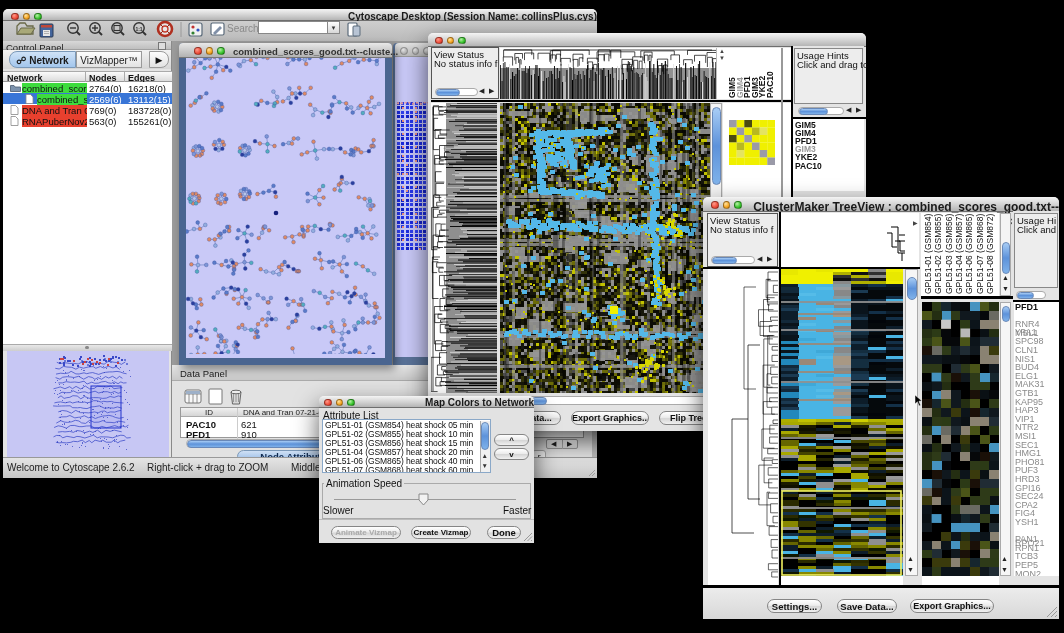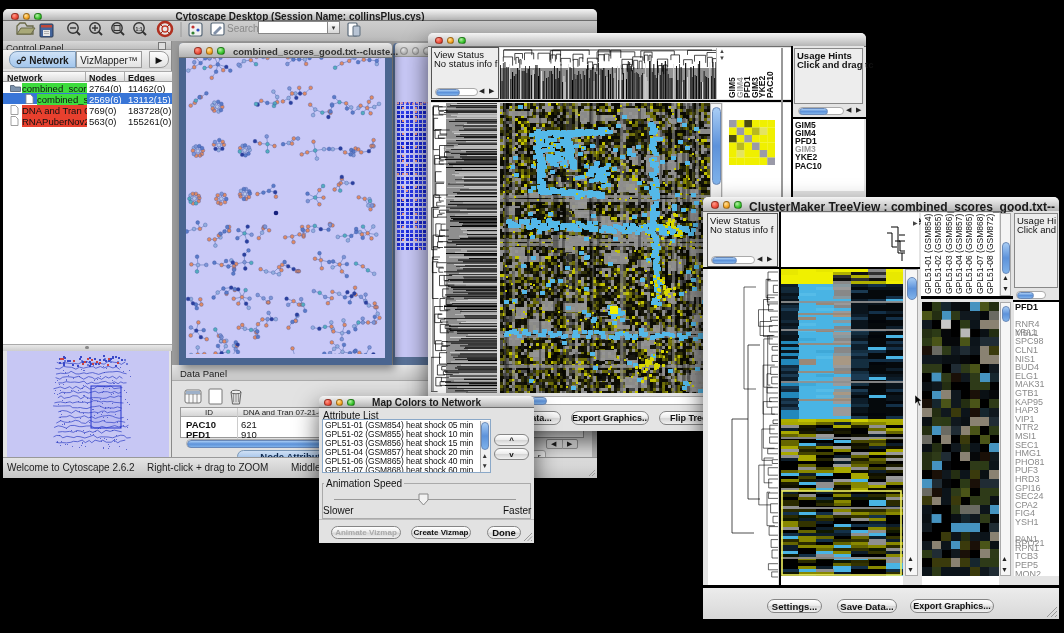--- a/index.html
+++ b/index.html
@@ -6,21 +6,21 @@
 .abs { position:absolute; }
 .win { position:absolute; background:#e8e8e8; box-shadow:0 10px 24px rgba(0,0,0,0.65); }
 .tbar { position:absolute; left:0; right:0; top:0; background:linear-gradient(#f4f4f4,#d2d2d2 55%,#b4b4b4);
   border-bottom:1px solid #6e6e6e; border-radius:5px 5px 0 0; }
 .lights { position:absolute; display:flex; gap:4.2px; }
 .lt { width:7.5px; height:7.5px; border-radius:50%; border:0.5px solid rgba(0,0,0,0.35); }
 .lt.r { background:radial-gradient(circle at 35% 30%, #ff9a8a, #ee4d3a 60%, #c03022); }
 .lt.o { background:radial-gradient(circle at 35% 30%, #ffe2a0, #f5a623 60%, #d08010); }
 .lt.g { background:radial-gradient(circle at 35% 30%, #b8f0a8, #39c42d 60%, #1f9a18); }
 .lt.dis { background:radial-gradient(circle at 35% 30%, #e8e8e8, #b0b0b0 70%, #909090); border-color:#888; }
-.ttl { position:absolute; width:100%; text-align:center; font-weight:bold; color:#1a1a1a; }
+.ttl { position:absolute; width:100%; text-align:right; font-weight:bold; color:#1a1a1a; }
 .btn { position:absolute; background:linear-gradient(#ffffff,#ececec 45%,#d6d6d6 55%,#f0f0f0);
   border:1px solid #858585; border-radius:999px; text-align:center; font-weight:bold; color:#111; white-space:nowrap; overflow:hidden; }
 .bluepill { background:linear-gradient(#a8cdf5,#5d92da 50%,#7fb2ea); border:1px solid #6888b8; border-radius:999px; }
 .sb-track { position:absolute; background:#fff; border:1px solid #aaa; border-radius:999px; }
 </style></head><body>
 <div class="win" style="left:3px;top:9px;width:594px;height:469px;border-radius:6px 6px 0 0;background:#b9b9b9;">
     <div class="tbar" style="height:12px;"></div>
     <div class="lights" style="left:8px;top:3.5px;">
       <div class="lt r"></div>
       <div class="lt o"></div>
@@ -83,21 +83,21 @@
       <span class="abs" style="left:82px;top:0;width:1px;height:11px;background:#aaa;"></span>
       <span class="abs" style="left:121px;top:0;width:1px;height:11px;background:#aaa;"></span>
     </div>
     <div class="abs" style="left:0;top:41px;width:169px;height:262px;background:#fff;"></div>
     <div class="abs" style="left:0px;top:41px;width:169px;height:11px;color:#111;font-size:9.5px;">
       <span class="abs" style="left:7px;top:0.5px;width:10px;height:9px;"><svg width="11" height="9">
           <path d="M0.5 8.5 v-6 h3.5 l1 1.5 h5.5 v4.5 z" fill="#7d93ad" stroke="#4a5a6e" stroke-width="0.8"></path>
         </svg></span>
       <span class="abs" style="left:19px;top:0.5px;background:#3ddc3d;color:#111;white-space:nowrap;overflow:hidden;max-width:65px;">combined_scores_</span>
       <span class="abs" style="left:86px;top:0.5px;">2764(0)</span>
-      <span class="abs" style="left:125px;top:0.5px;">11462(0)</span>
+      <span class="abs" style="left:125px;top:0.5px;">16218(0)</span>
     </div>
     <div class="abs" style="left:0px;top:52px;width:169px;height:11px;background:#3875d7;color:#fff;font-size:9.5px;">
       <span class="abs" style="left:22px;top:0.5px;width:10px;height:9px;"><svg width="9" height="10">
           <path d="M1 0.5 h4.5 l2.5 2.5 v6.5 h-7 z" fill="#fff" stroke="#888" stroke-width="0.8"></path>
         </svg></span>
       <span class="abs" style="left:34px;top:0.5px;background:#3ddc3d;color:#111;white-space:nowrap;overflow:hidden;max-width:50px;">combined_sco</span>
       <span class="abs" style="left:86px;top:0.5px;">2569(6)</span>
       <span class="abs" style="left:125px;top:0.5px;">13112(15)</span>
     </div>
     <div class="abs" style="left:0px;top:63px;width:169px;height:11px;color:#111;font-size:9.5px;">
@@ -928,21 +928,21 @@
     <rect x="38.3" y="30.0" width="7.8" height="7.6" fill="#f0f000"></rect>
     <rect x="0.0" y="37.5" width="7.8" height="7.6" fill="#f0f000"></rect>
     <rect x="7.7" y="37.5" width="7.8" height="7.6" fill="#f0f000"></rect>
     <rect x="15.3" y="37.5" width="7.8" height="7.6" fill="#f0f000"></rect>
     <rect x="23.0" y="37.5" width="7.8" height="7.6" fill="#f0f000"></rect>
     <rect x="30.7" y="37.5" width="7.8" height="7.6" fill="#f0f000"></rect>
     <rect x="38.3" y="37.5" width="7.8" height="7.6" fill="#9a9aa8"></rect>
   </svg>
 <div class="abs" style="left:791px;top:46px;width:2px;height:347px;background:#000;"></div>
 <div class="abs" style="left:793px;top:46px;width:71px;height:385px;background:#e4e4e4;"></div>
-<div class="abs" style="left:794px;top:48px;width:69px;height:56px;background:#ededed;border:1px solid #888;font-weight:bold;">
+<div class="abs" style="left:794px;top:48px;width:69px;height:56px;background:#ededed;border:1px solid #888;">
     <span class="abs" style="left:2px;top:1px;font-size:9.5px;color:#111;">Usage Hints</span>
     <span class="abs" style="left:2px;top:10px;font-size:9.5px;color:#111;white-space:nowrap;">Click and drag tc</span>
   </div>
 <div class="sb-track" style="left:798px;top:107px;width:46px;height:8px;"></div>
 <div class="abs bluepill" style="left:799px;top:107.5px;width:29px;height:7px;"></div>
 <span class="abs" style="left:846px;top:106px;font-size:7px;color:#222;">◀</span>
 <span class="abs" style="left:856px;top:106px;font-size:7px;color:#222;">▶</span>
 <div class="abs" style="left:793px;top:117px;width:73px;height:2px;background:#000;"></div>
 <div class="abs" style="left:793px;top:119px;width:71px;height:72px;background:#fff;"></div>
 <div class="abs" style="left:795px;top:120.0px;font-size:8.5px;font-weight:bold;color:#111;">GIM5</div>

